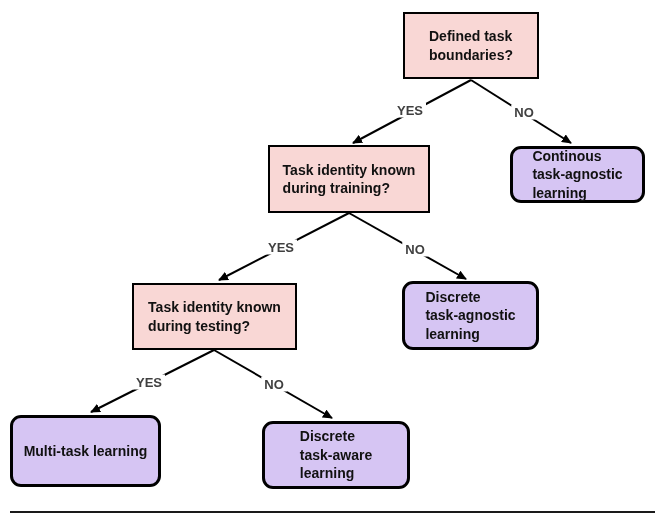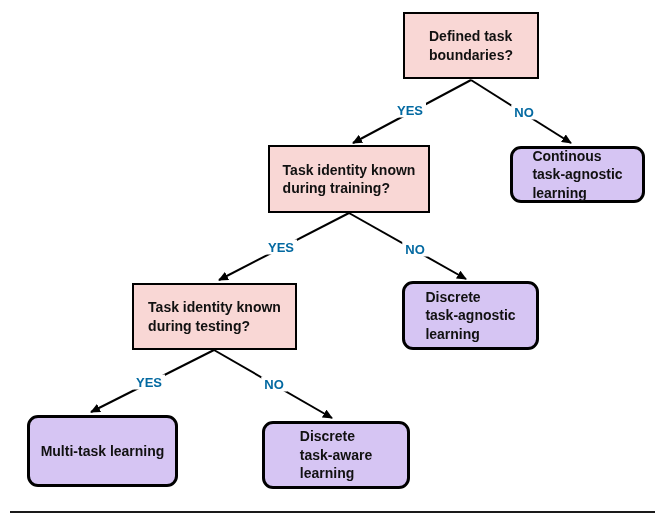--- a/index.html
+++ b/index.html
@@ -40,30 +40,30 @@
   .outcome {
     background: #d6c5f3;
     border: 3px solid #000000;
     border-radius: 11px;
   }
   #node-boundaries        { left: 403px; top: 12px;  width: 136px; height: 67px; }
   #node-training          { left: 268px; top: 145px; width: 162px; height: 68px; }
   #node-continous         { left: 510px; top: 146px; width: 135px; height: 57px; }
   #node-testing           { left: 132px; top: 283px; width: 165px; height: 67px; }
   #node-discrete-agnostic { left: 402px; top: 281px; width: 137px; height: 69px; }
-  #node-multitask         { left: 27px;  top: 415px; width: 151px; height: 72px; }
+  #node-multitask         { left: 10px;  top: 415px; width: 151px; height: 72px; }
   #node-discrete-aware    { left: 262px; top: 421px; width: 148px; height: 68px; }
   .edge-label {
     position: absolute;
     transform: translate(-50%, -50%);
     background: #ffffff;
     padding: 0 3px;
     font-weight: bold;
     font-size: 13px;
-    color: #0369a1;
+    color: #404040;
   }
   #lbl-yes1 { left: 410px; top: 110px; }
   #lbl-no1  { left: 524px; top: 112px; }
   #lbl-yes2 { left: 281px; top: 247px; }
   #lbl-no2  { left: 415px; top: 249px; }
   #lbl-yes3 { left: 149px; top: 382px; }
   #lbl-no3  { left: 274px; top: 384px; }
   .divider {
     position: absolute;
     left: 10px; top: 511px;

